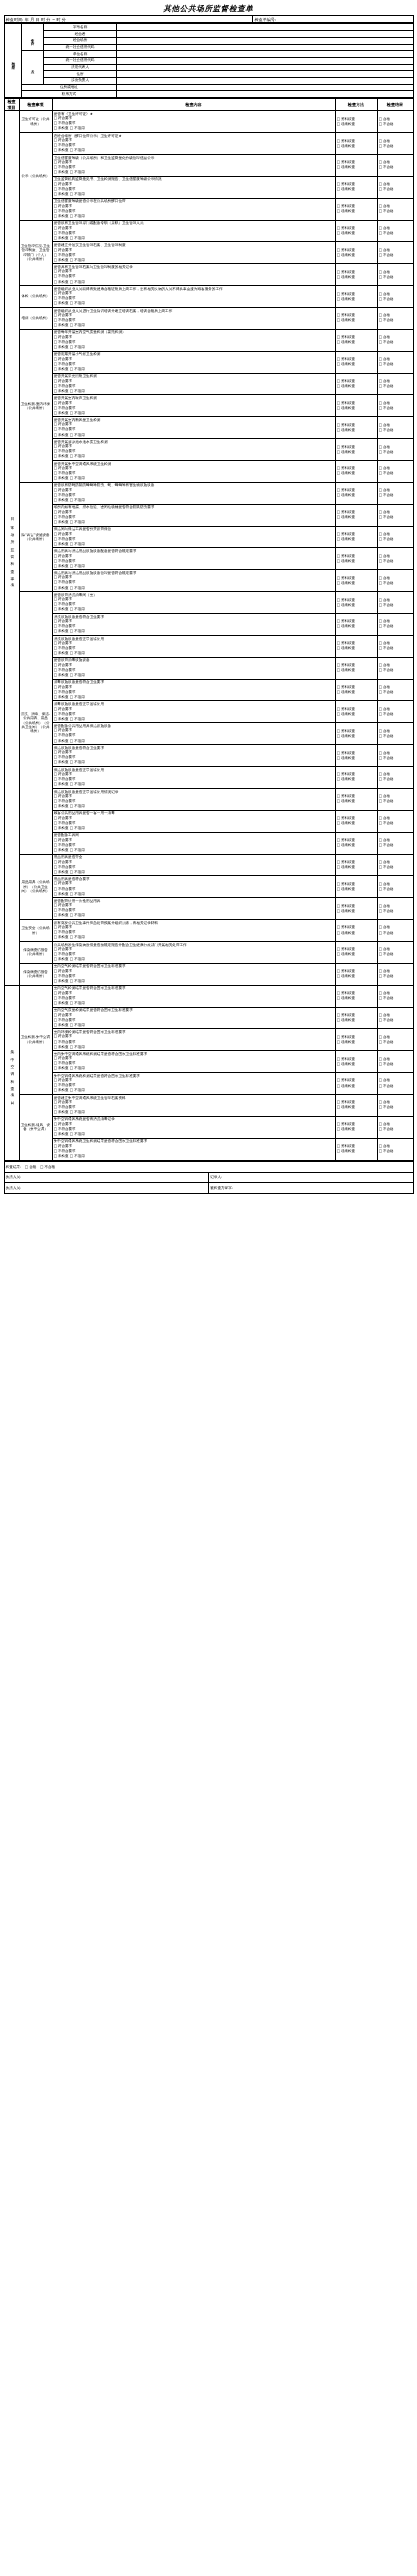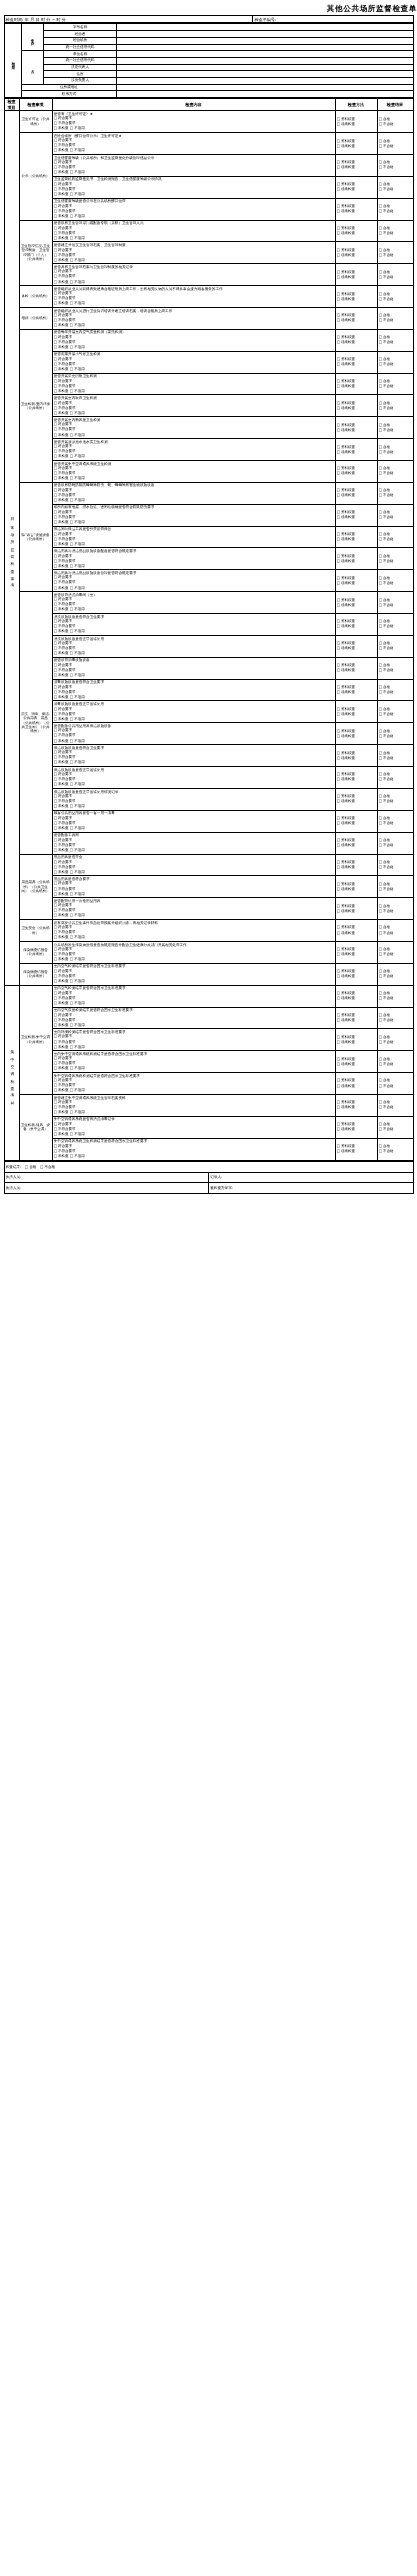--- a/index.html
+++ b/index.html
@@ -1,18 +1,18 @@
 <!DOCTYPE html>
 <html style="font-size:9.3px"><head>
 <meta charset="utf-8">
 <style>
   html,body{margin:0;padding:0;background:#fff;}
   body{font-family:"DejaVu Sans","Liberation Sans",sans-serif;color:#000;}
   #page{width:417px;margin:0 auto;position:relative;}
-  .title{text-align:right;font-size:7.6px;font-weight:bold;letter-spacing:0.6px;padding:3.5px 0 1.7px 0;}
+  .title{text-align:center;font-size:7.6px;font-weight:bold;letter-spacing:0.6px;padding:3.5px 0 1.7px 0;font-style:italic;}
   table{border-collapse:collapse;width:410px;margin:0 3.5px;table-layout:fixed;}
   td,th{border:0.6px solid #000;font-size:3.6px;line-height:1.25;padding:0.6px 1.2px;vertical-align:middle;word-break:break-all;}
   .c{text-align:center;}
   .l{text-align:left;}
   .hdr{font-weight:bold;text-align:center;font-size:4.1px;}
   .vert{writing-mode:vertical-rl;text-orientation:upright;letter-spacing:1.2px;text-align:center;font-size:3.8px;}
   .vert2{writing-mode:vertical-rl;text-orientation:upright;letter-spacing:0.6px;text-align:center;font-size:3.6px;}
   .opts{font-size:3.5px;line-height:1.45;text-align:left;white-space:nowrap;}
   .res{font-size:3.5px;line-height:1.45;text-align:left;white-space:nowrap;}
   .small{font-size:3.5px;}

